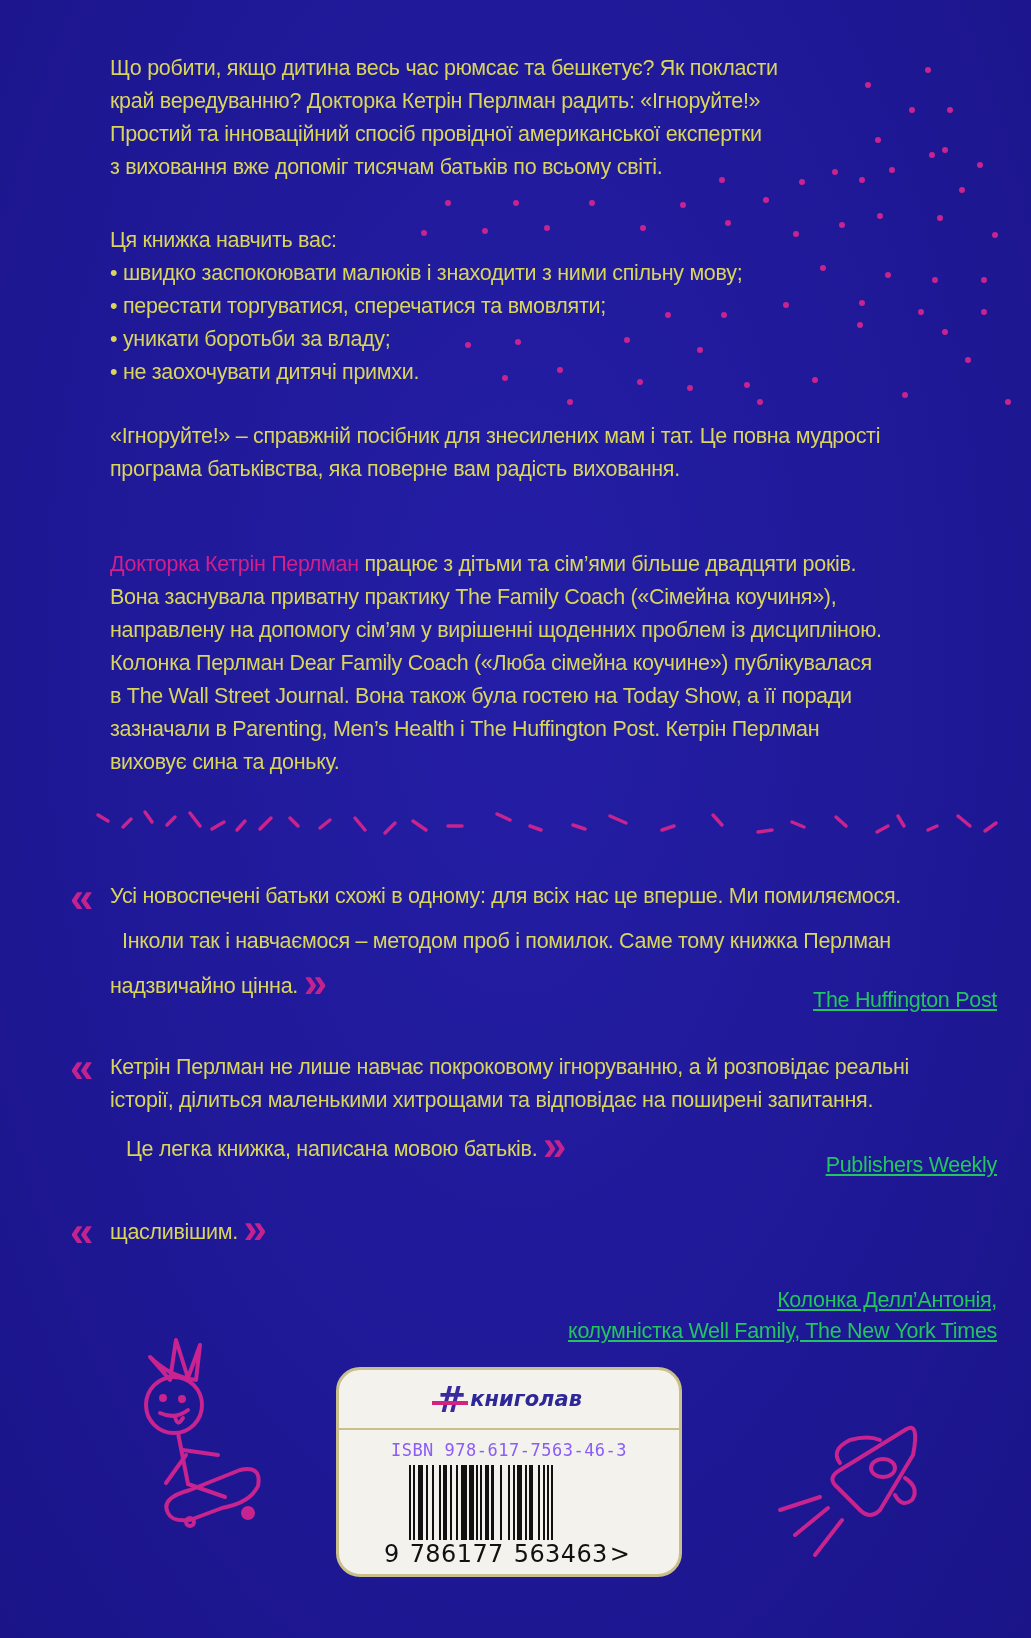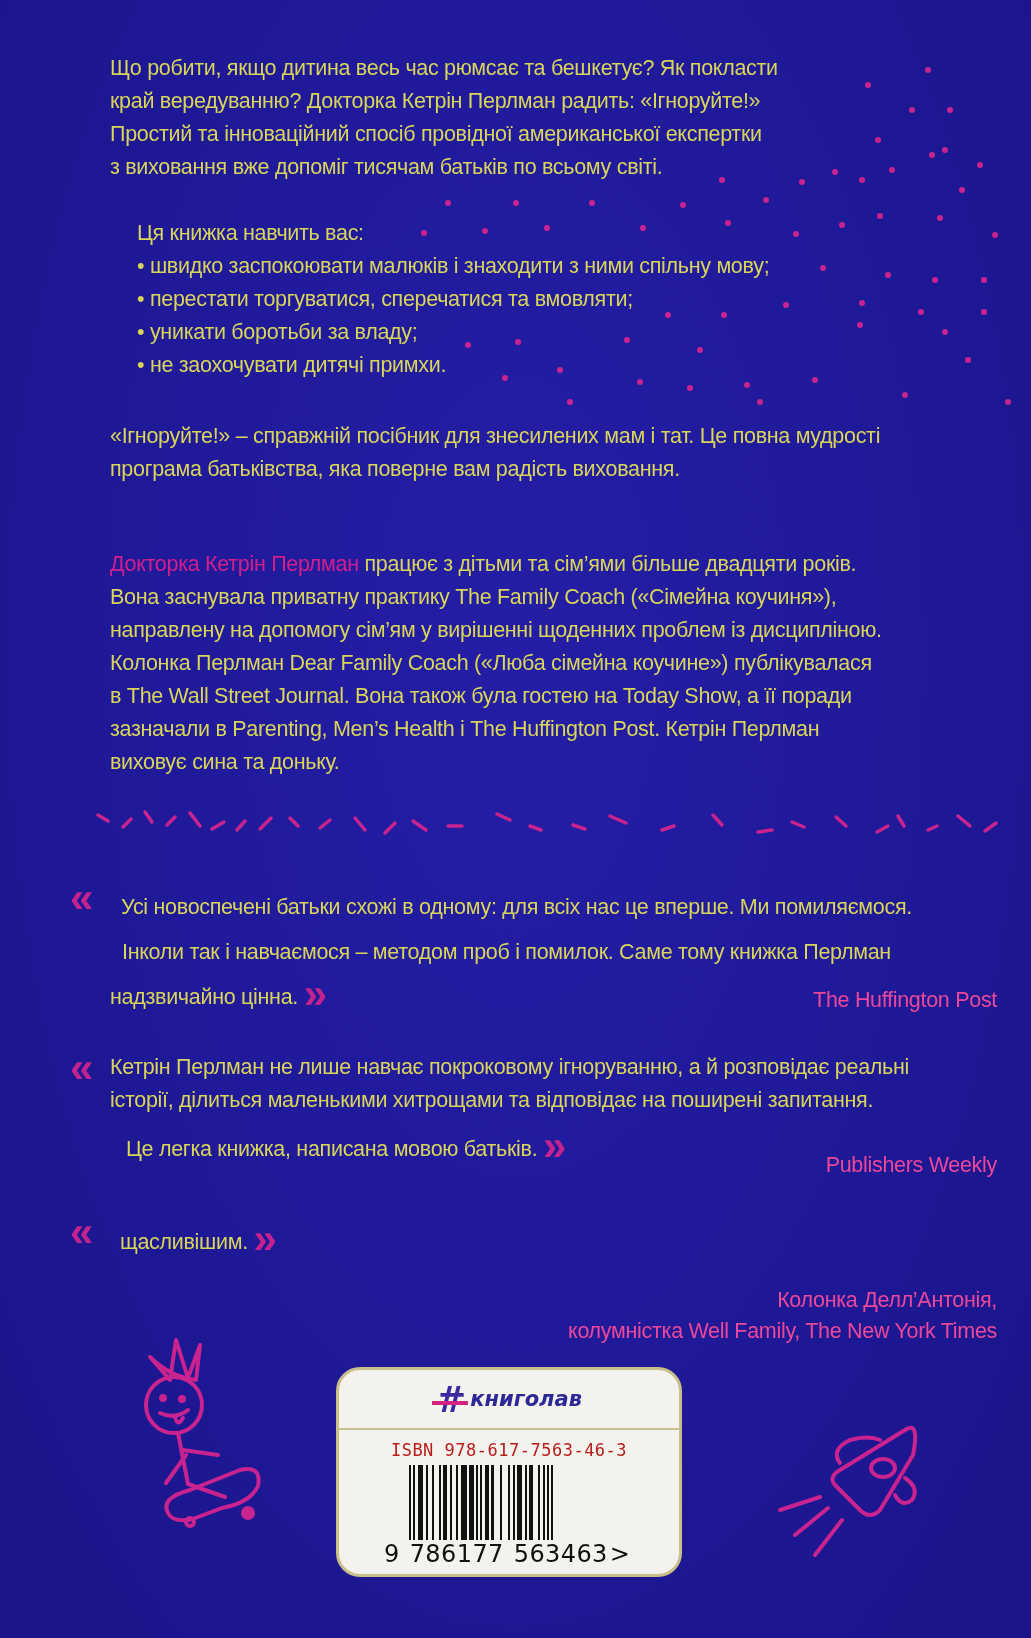--- a/index.html
+++ b/index.html
@@ -16,44 +16,44 @@
   .decor { position: absolute; left: 0; top: 0; width: 1031px; height: 1638px; pointer-events: none; }
   .text {
     position: absolute; color: #d9d55a;
     font-family: "Liberation Sans", sans-serif;
     font-size: 21.5px; line-height: 33px; letter-spacing: -0.3px;
     font-stretch: condensed;
   }
   .text p { margin: 0; }
   .pink { color: #d21f8c; }
   .blurb { left: 110px; top: 52px; width: 880px; }
-  .learn { left: 110px; top: 217px; width: 880px; margin-left: 27px; }
+  .learn { left: 110px; top: 224px; width: 880px; }
   .summary { left: 110px; top: 420px; width: 880px; }
   .bio { left: 110px; top: 548px; width: 890px; }
   .quote { position: absolute; left: 110px; width: 880px; color: #d9d55a; font-size: 21.5px; line-height: 33px; letter-spacing: -0.3px; }
   .q1 { top: 880px; }
   .q2 { top: 1051px; }
   .q3 { top: 1216px; }
-  .source { position: absolute; right: 34px; color: #ec4899; font-size: 21.5px; line-height: 30px; text-align: right; letter-spacing: -0.3px; }
+  .source { position: absolute; right: 34px; color: #22c55e; font-size: 21.5px; line-height: 30px; text-align: right; letter-spacing: -0.3px; text-decoration: underline; }
   .s1 { top: 985px; }
   .s2 { top: 1150px; }
   .s3 { top: 1285px; }
   .s3b { top: 1316px; }
   .guil { color: #c4238f; font-size: 42px; line-height: 20px; vertical-align: -4px; font-weight: bold; }
   .guil-open { position: absolute; left: 70px; }
   .barcode-box {
     position: absolute; left: 336px; top: 1367px; width: 346px; height: 210px;
     background: #f3f2ec; border-radius: 24px; border: 3px solid #c9bf8a;
     box-sizing: border-box; overflow: hidden;
   }
   .brand-row { height: 58px; display: flex; align-items: center; justify-content: center; border-bottom: 2px solid #c9bf8a; }
   .brand-hash { color: #3a2aa0; font-weight: bold; font-size: 36px; font-family: "DejaVu Sans", sans-serif; position: relative; margin-right: 4px; }
   .brand-hash::after { content: ""; position: absolute; left: -4px; right: -2px; top: 22px; height: 4px; background: #d1237f; }
   .brand-name { color: #2d2797; font-weight: bold; font-style: italic; font-size: 21px; font-family: "DejaVu Sans", sans-serif; }
-  .isbn { text-align: center; font-family: "DejaVu Sans Mono", monospace; font-size: 17px; color: #b91c1c; margin-top: 10px; letter-spacing: 0.5px; }
+  .isbn { text-align: center; font-family: "DejaVu Sans Mono", monospace; font-size: 17px; color: #8b5cf6; margin-top: 10px; letter-spacing: 0.5px; }
   .bars { position: absolute; left: 70px; top: 95px; width: 200px; height: 90px; display: flex; align-items: flex-start; }
   .bar { background: #111; height: 82px; }
   .bar.long { height: 92px; }
   .gap { height: 82px; }
   .digits { position: absolute; left: 44px; top: 170px; font-family: "DejaVu Sans", sans-serif; font-size: 24px; color: #111; background: #f3f2ec; letter-spacing: 0.4px; }
   .digits span { background: #f3f2ec; padding: 0 1px; }
 </style>
 </head>
 <body>
 
@@ -201,37 +201,37 @@
   <p>Вона заснувала приватну практику The Family Coach («Сімейна коучиня»),</p>
   <p>направлену на допомогу сім’ям у вирішенні щоденних проблем із дисципліною.</p>
   <p>Колонка Перлман Dear Family Coach («Люба сімейна коучине») публікувалася</p>
   <p>в The Wall Street Journal. Вона також була гостею на Today Show, а її поради</p>
   <p>зазначали в Parenting, Men’s Health і The Huffington Post. Кетрін Перлман</p>
   <p>виховує сина та доньку.</p>
 </div>
 
 <span class="guil guil-open" style="top:888px;">«</span>
 <div class="quote q1">
-  <p style="margin:11px">Усі новоспечені батьки схожі в одному: для всіх нас це вперше. Ми помиляємося.</p>
+  <p style="margin:0">Усі новоспечені батьки схожі в одному: для всіх нас це вперше. Ми помиляємося.</p>
   <p style="margin:12px">Інколи так і навчаємося – методом проб і помилок. Саме тому книжка Перлман</p>
   <p style="margin:0"><span>надзвичайно цінна.</span> <span class="guil">»</span></p>
 </div>
 <div class="source s1">The Huffington Post</div>
 
 <span class="guil guil-open" style="top:1058px;">«</span>
 <div class="quote q2">
   <p style="margin:0">Кетрін Перлман не лише навчає покроковому ігноруванню, а й розповідає реальні</p>
   <p style="margin:0">історії, ділиться маленькими хитрощами та відповідає на поширені запитання.</p>
   <p style="margin:16px"><span>Це легка книжка, написана мовою батьків.</span> <span class="guil">»</span></p>
 </div>
 <div class="source s2">Publishers Weekly</div>
 
 <span class="guil guil-open" style="top:1222px;">«</span>
 <div class="quote q3">
-  <p style="margin:10px"><span>щасливішим.</span> <span class="guil">»</span></p>
+  <p style="margin:0"><span>щасливішим.</span> <span class="guil">»</span></p>
 </div>
 <div class="source s3">Колонка Делл’Антонія,</div>
 <div class="source s3b">колумністка Well Family, The New York Times</div>
 
 <div class="barcode-box">
   <div class="brand-row">
     <span class="brand-hash">#</span>
     <span class="brand-name">книголав</span>
   </div>
   <div class="isbn">ISBN 978-617-7563-46-3</div>

